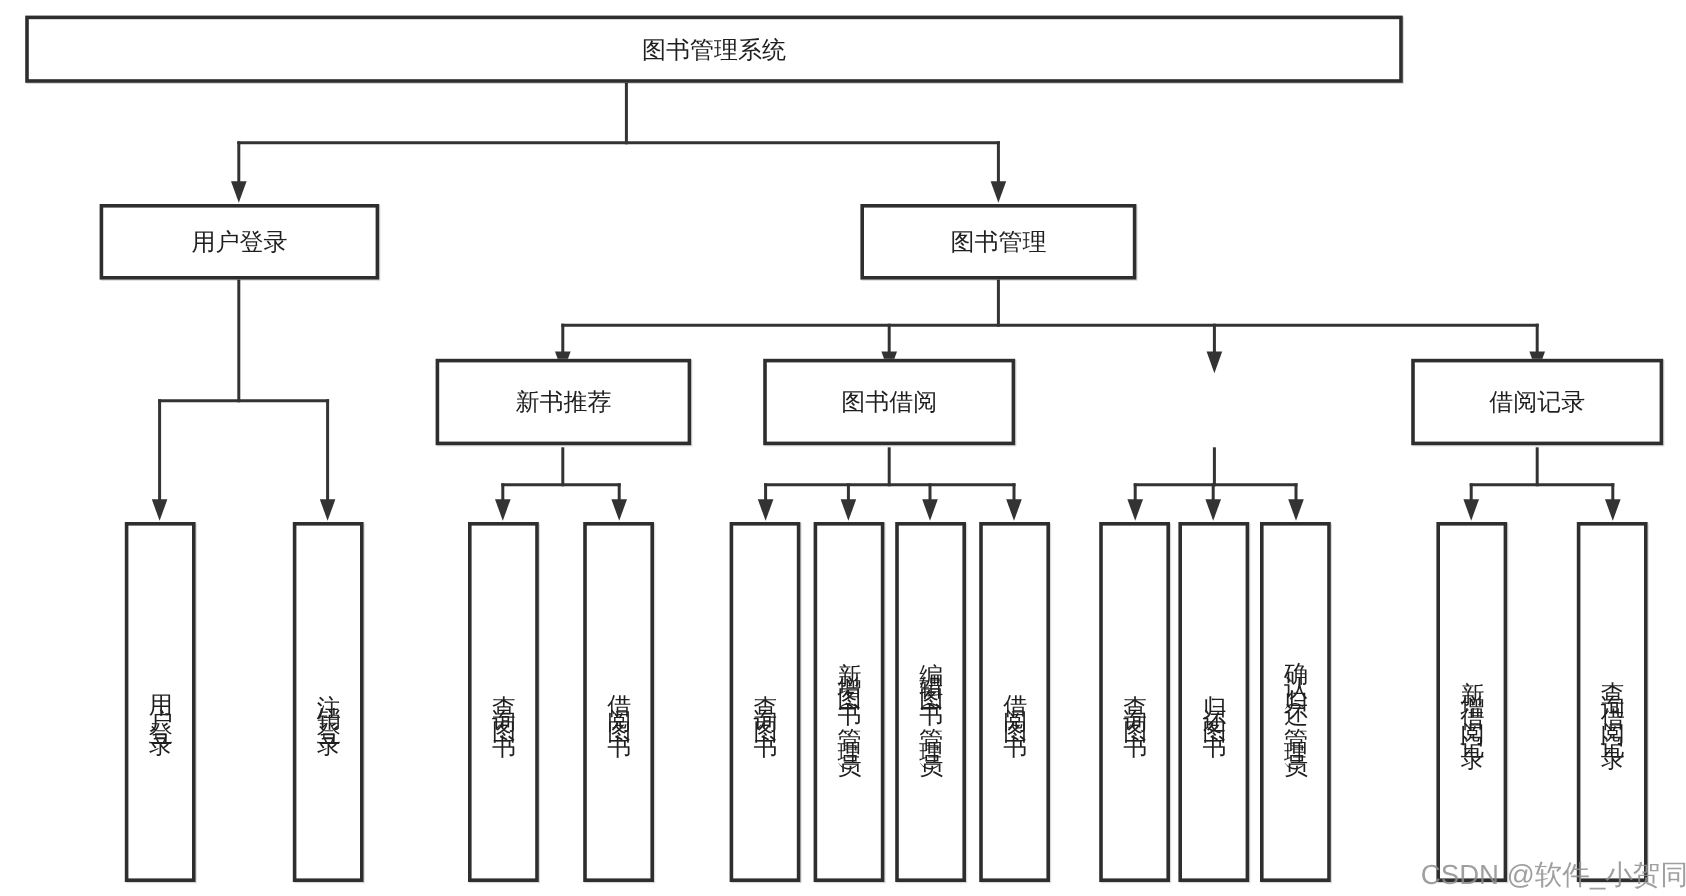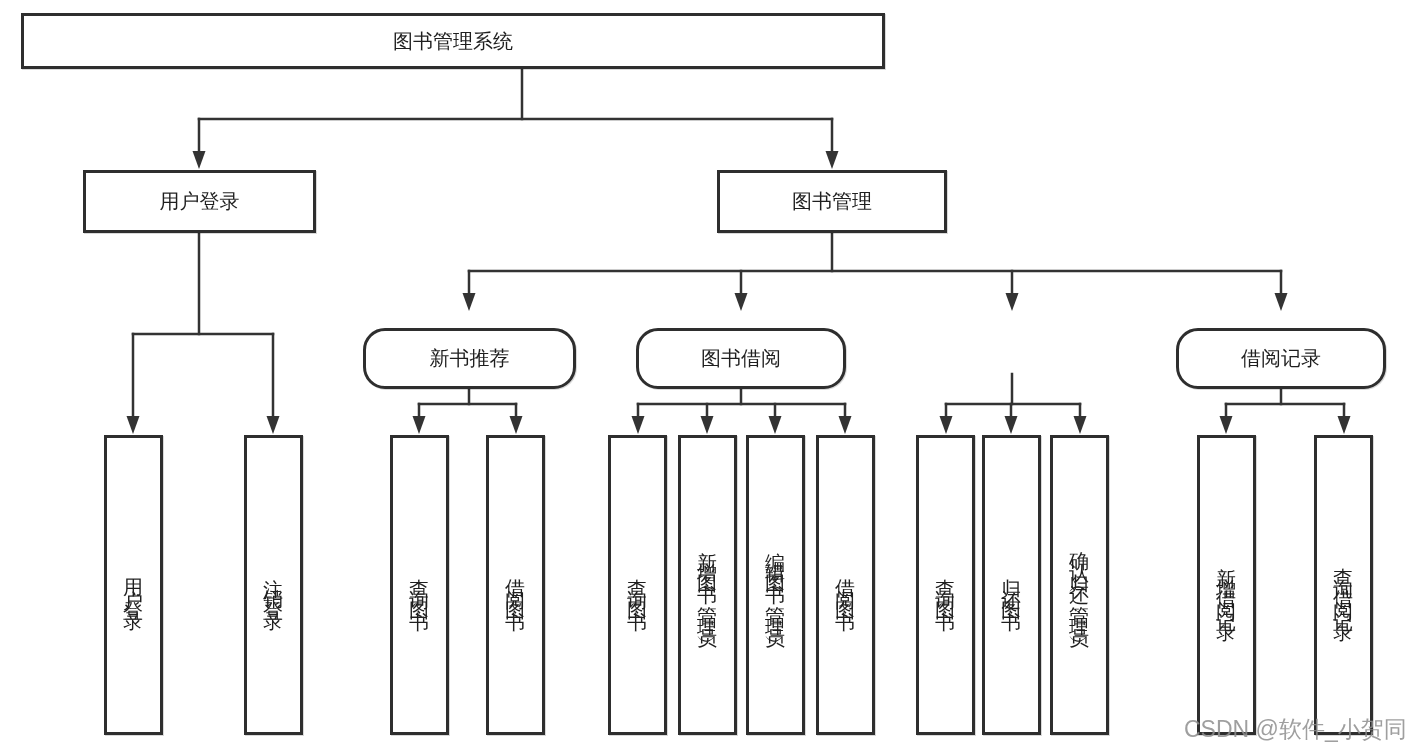--- a/index.html
+++ b/index.html
@@ -23,24 +23,24 @@
     border: 3px solid #2e2e2e;
     background: #ffffff;
     display: flex;
     align-items: center;
     justify-content: center;
     color: #1f1f1f;
     font-size: 20px;
     z-index: 2;
     box-shadow: 1px 1px 0 rgba(0,0,0,0.15);
   }
-  .root-box   { left: 21px;  top: 13px;  width: 864px; height: 56px; }
+  .root-box   { left: 21px;  top: 13px;  width: 1148px; height: 56px; }
   .lvl2-a     { left: 83px;  top: 170px; width: 233px;  height: 63px; }
   .lvl2-b     { left: 717px; top: 170px; width: 230px;  height: 63px; }
-  .lvl3       { top: 328px; height: 61px; border-radius: 22px; }
+  .lvl3       { top: 299px; height: 72px; }
   .lvl3-a     { left: 363px;  width: 213px; }
   .lvl3-b     { left: 636px;  width: 210px; text-align: right; }
   .lvl3-c     { left: 904px;  width: 216px; }
   .lvl3-d     { left: 1176px; width: 210px; align-items: center; }
   .leaf       { top: 435px; height: 300px; width: 59px; }
   .leaf span {
     writing-mode: vertical-rl;
     text-orientation: mixed;
     letter-spacing: 11px;
     line-height: 1;

